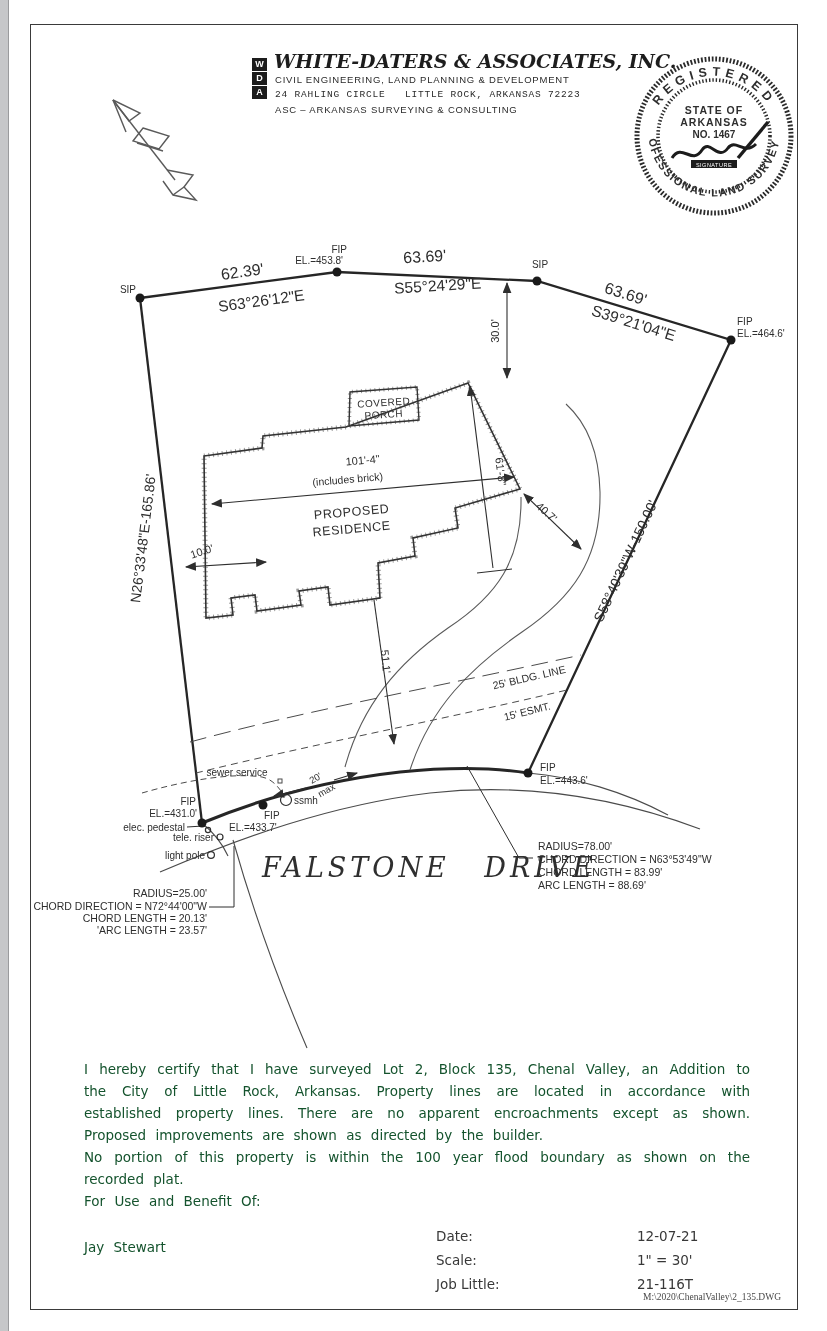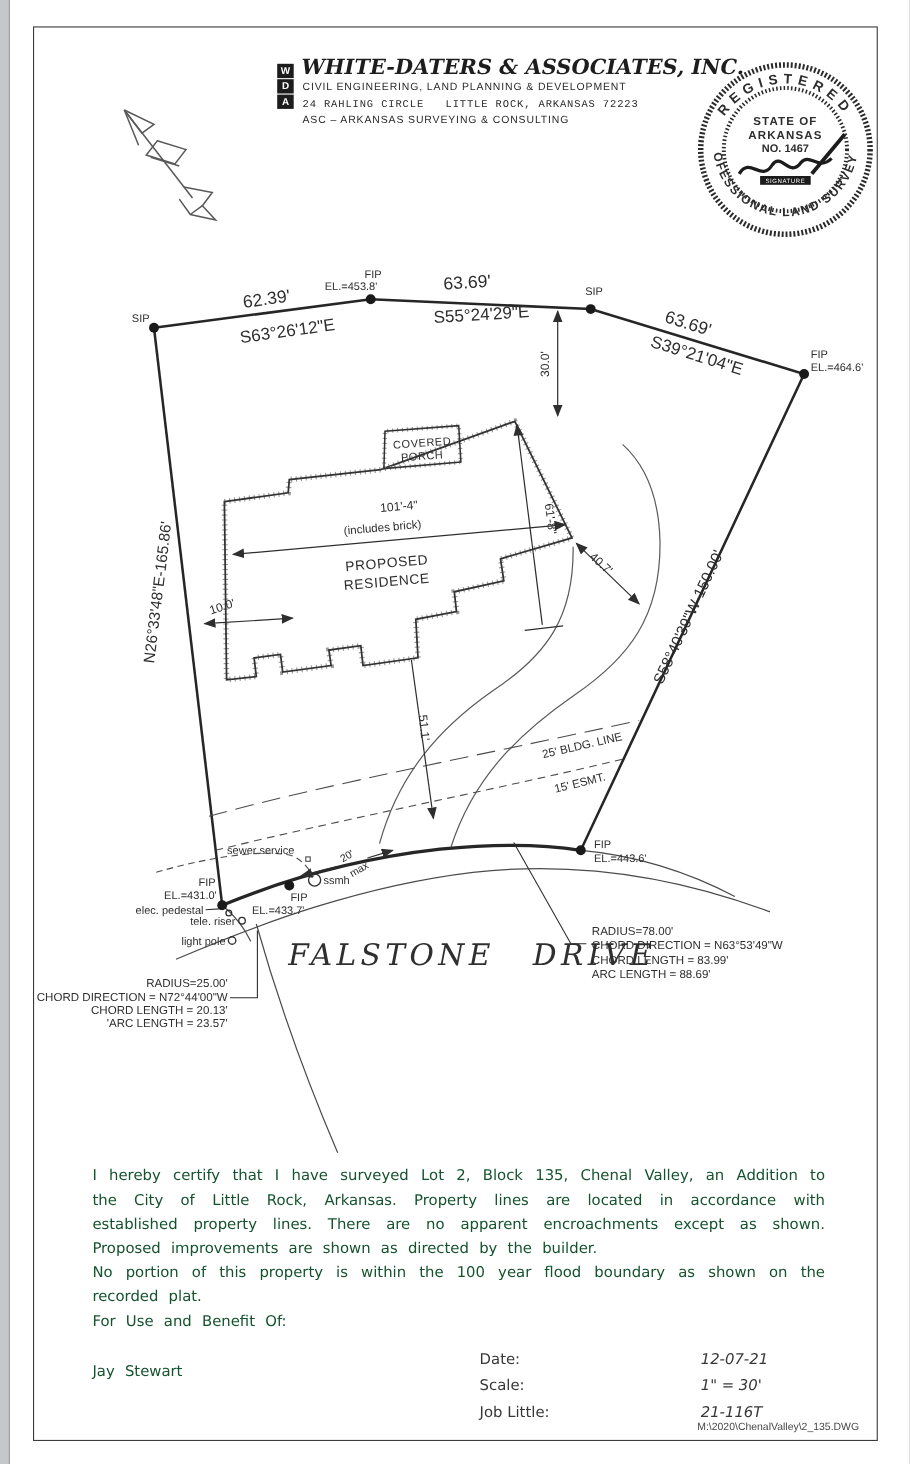--- a/index.html
+++ b/index.html
@@ -14,22 +14,22 @@
            text-align:center;line-height:13px;margin-bottom:1px;}
   .co-name{position:absolute;left:22px;top:0;width:360px;font:bold italic 19px "DejaVu Serif",serif;
            color:#1d1d1d;white-space:pre;font-style:italic;}
   .co-line{position:absolute;left:23px;font-size:9.5px;letter-spacing:.8px;color:#2a2a2a;white-space:pre;}
   
   .cert{position:absolute;left:84px;width:666px;font-family:"DejaVu Sans",sans-serif;
         font-size:13.5px;line-height:22px;color:#14532d;text-align:justify;word-spacing:5px;}
   .plain{text-align:left;}
   .foot-row{position:absolute;display:flex;font-family:"DejaVu Sans",sans-serif;font-size:13.5px;color:#383838;}
   .foot-row .lab{width:186px;text-align:left;}
-  .foot-row .val{width:160px;padding-left:15px;white-space:pre;font-style:italic;}
-  #file-path{position:absolute;right:46px;top:1292px;font-family:Liberation Sans, sans-serif;
+  .foot-row .val{width:160px;padding-left:15px;white-space:pre;}
+  #file-path{position:absolute;right:46px;top:1292px;font-family:Liberation Serif, serif;
              font-size:9.5px;color:#474747;}
   
   svg text{font-family:"Liberation Sans",sans-serif;fill:#2e2e2e;}
   .dim{font-size:11px;}
   .mon{font-size:10px;}
   .brg{font-size:15.5px;}
   .note{font-size:10.5px;}
   .street{font-family:"DejaVu Serif",serif;font-style:italic;font-size:27px;
           letter-spacing:4px;word-spacing:22px;fill:#2f2f2f;}
 </style>

